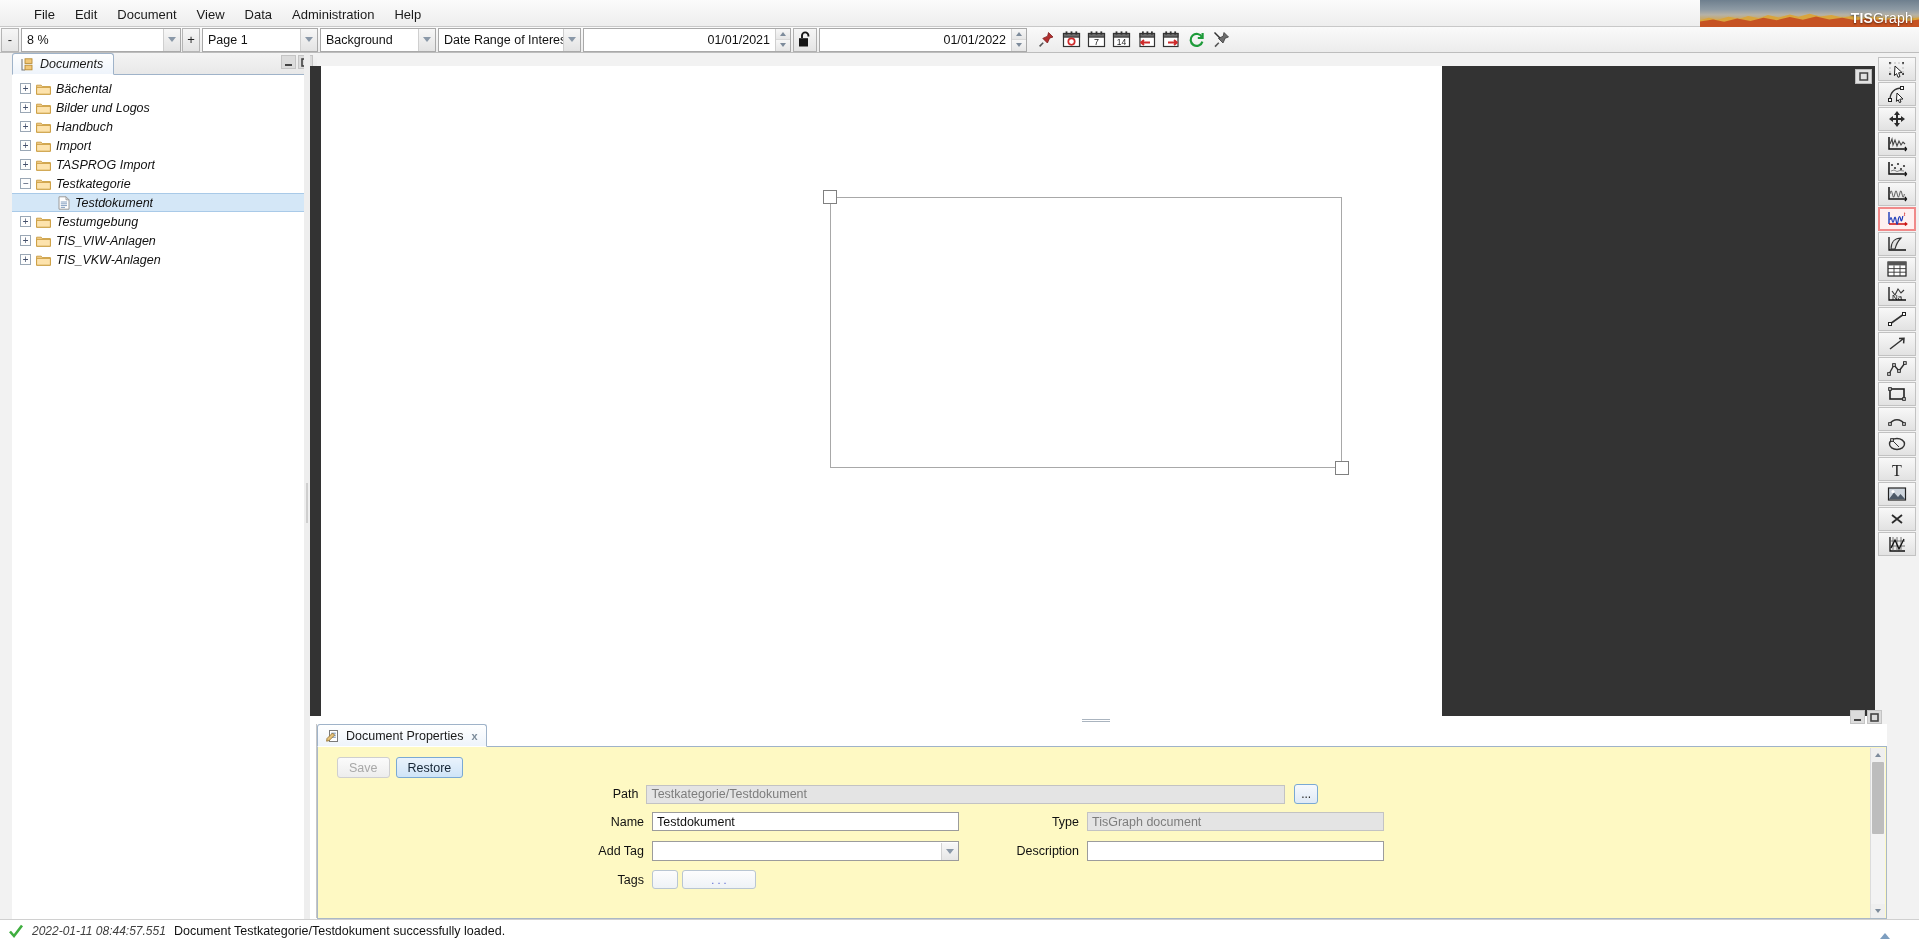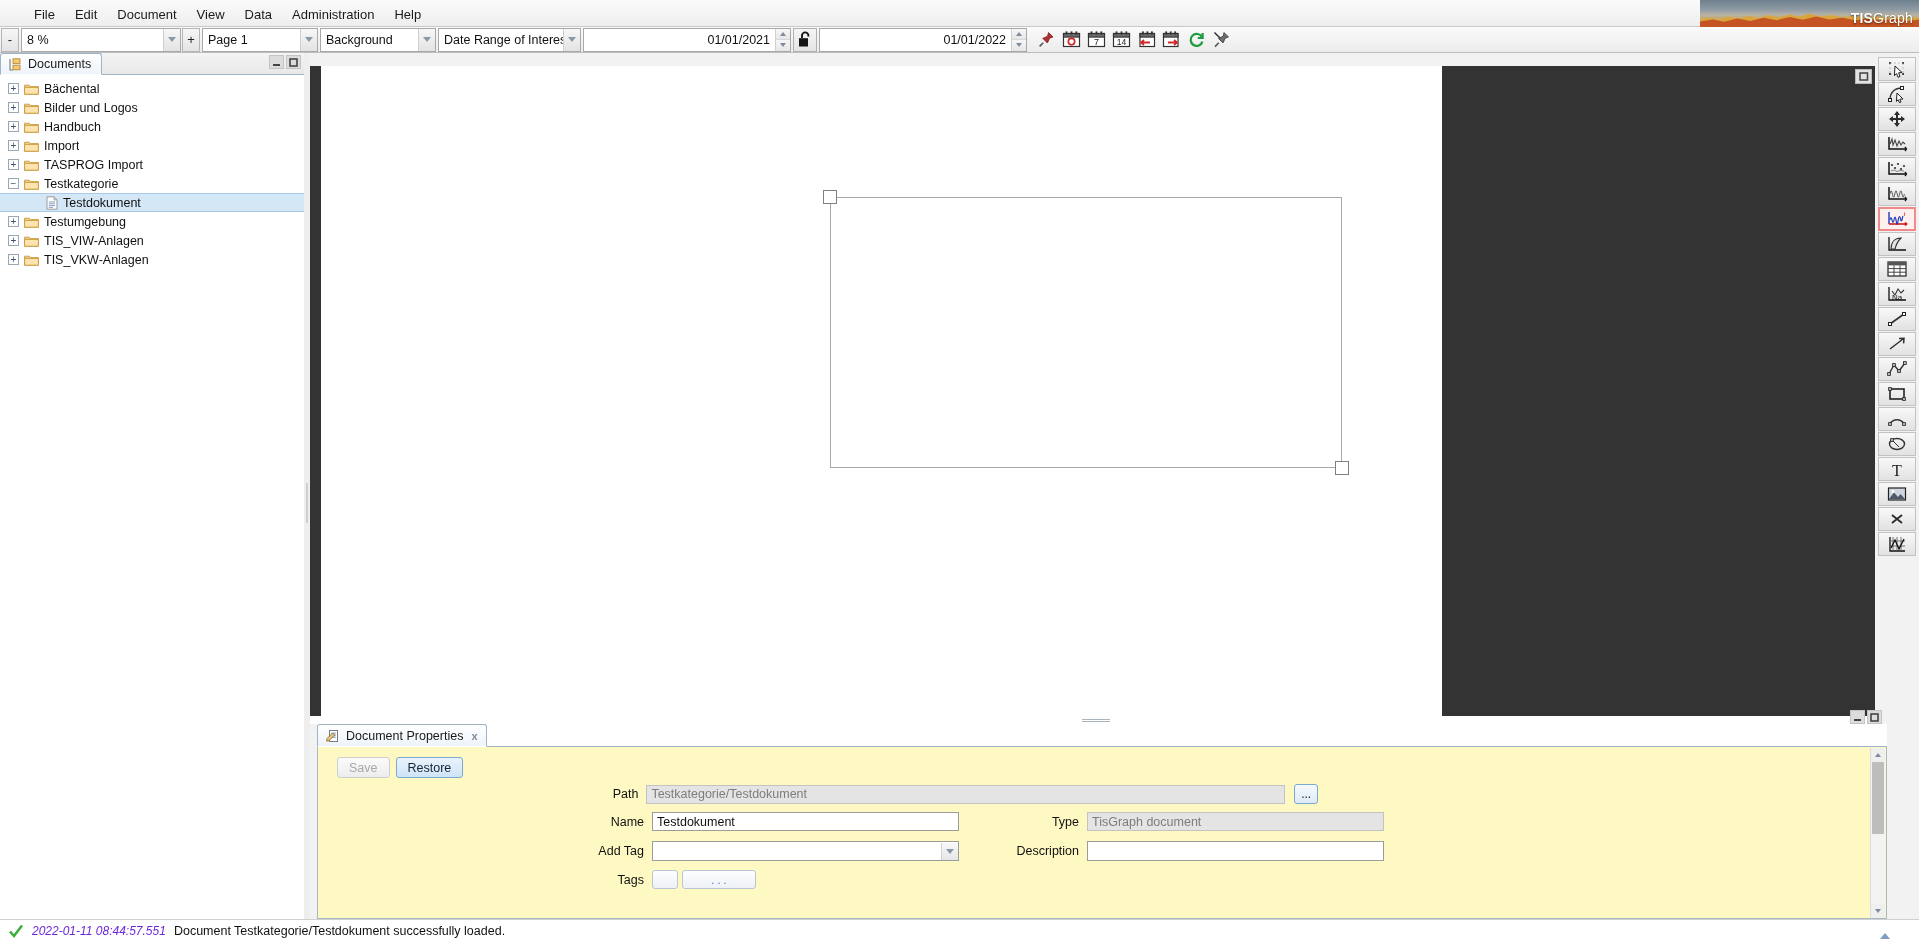--- a/index.html
+++ b/index.html
@@ -91,22 +91,23 @@
     width:24px;height:24px;margin-left:2px;display:flex;align-items:center;justify-content:center;
     background: linear-gradient(#f6f6f6,#e4e4e4); border:1px solid #b0b0b0;
   }
   .tb-icon {
     width:24px;height:24px;margin-left:1px;display:flex;align-items:center;justify-content:center;
     background:transparent; border:1px solid transparent;
   }
 
   
   .tree-panel {
-    position:absolute; left:0; top:53px; width:305px; height:866px;
+    position:absolute; left:12px; top:53px; width:305px; height:866px;
     background:#ffffff;
+    font-style:italic;
   }
   .tree-tabstrip {
     height:22px; background:linear-gradient(#f4f4f4,#e8e8e8);
     border-bottom:1px solid #9fb3c9; display:flex; align-items:flex-end; position:relative;
   }
   .tree-tab {
     display:flex; align-items:center; gap:5px; height:22px; padding:0 10px 0 8px;
     background:linear-gradient(#ffffff,#eef4fb);
     border:1px solid #9fb3c9; border-bottom:1px solid #ffffff;
     border-radius:3px 3px 0 0; font-size:12.5px; color:#1a1a1a; position:relative; top:1px;
@@ -249,21 +250,21 @@
   .dp-scroll .thumb {
     position:absolute; top:14px; left:1px; width:12px; height:72px; background:#bdbdbd; border-radius:1px;
   }
 
   
   .statusbar {
     position:absolute; left:0; bottom:0; width:1919px; height:23px;
     background:#ffffff; border-top:1px solid #d0d0d0;
     display:flex; align-items:center; padding-left:8px; gap:8px;
   }
-  .st-time { font-size:12px; color:#6d28d9; font-style:italic; }
+  .st-time { font-size:12px; color:#404040; font-style:italic; }
   .st-msg { font-size:12.5px; color:#111; }
   .bottom-tick { position:absolute; right:28px; bottom:2px; }
 </style>
 </head>
 <body>
 
 <div id="app">
 
   <div class="menubar">
     <div class="menu-item">File</div>

